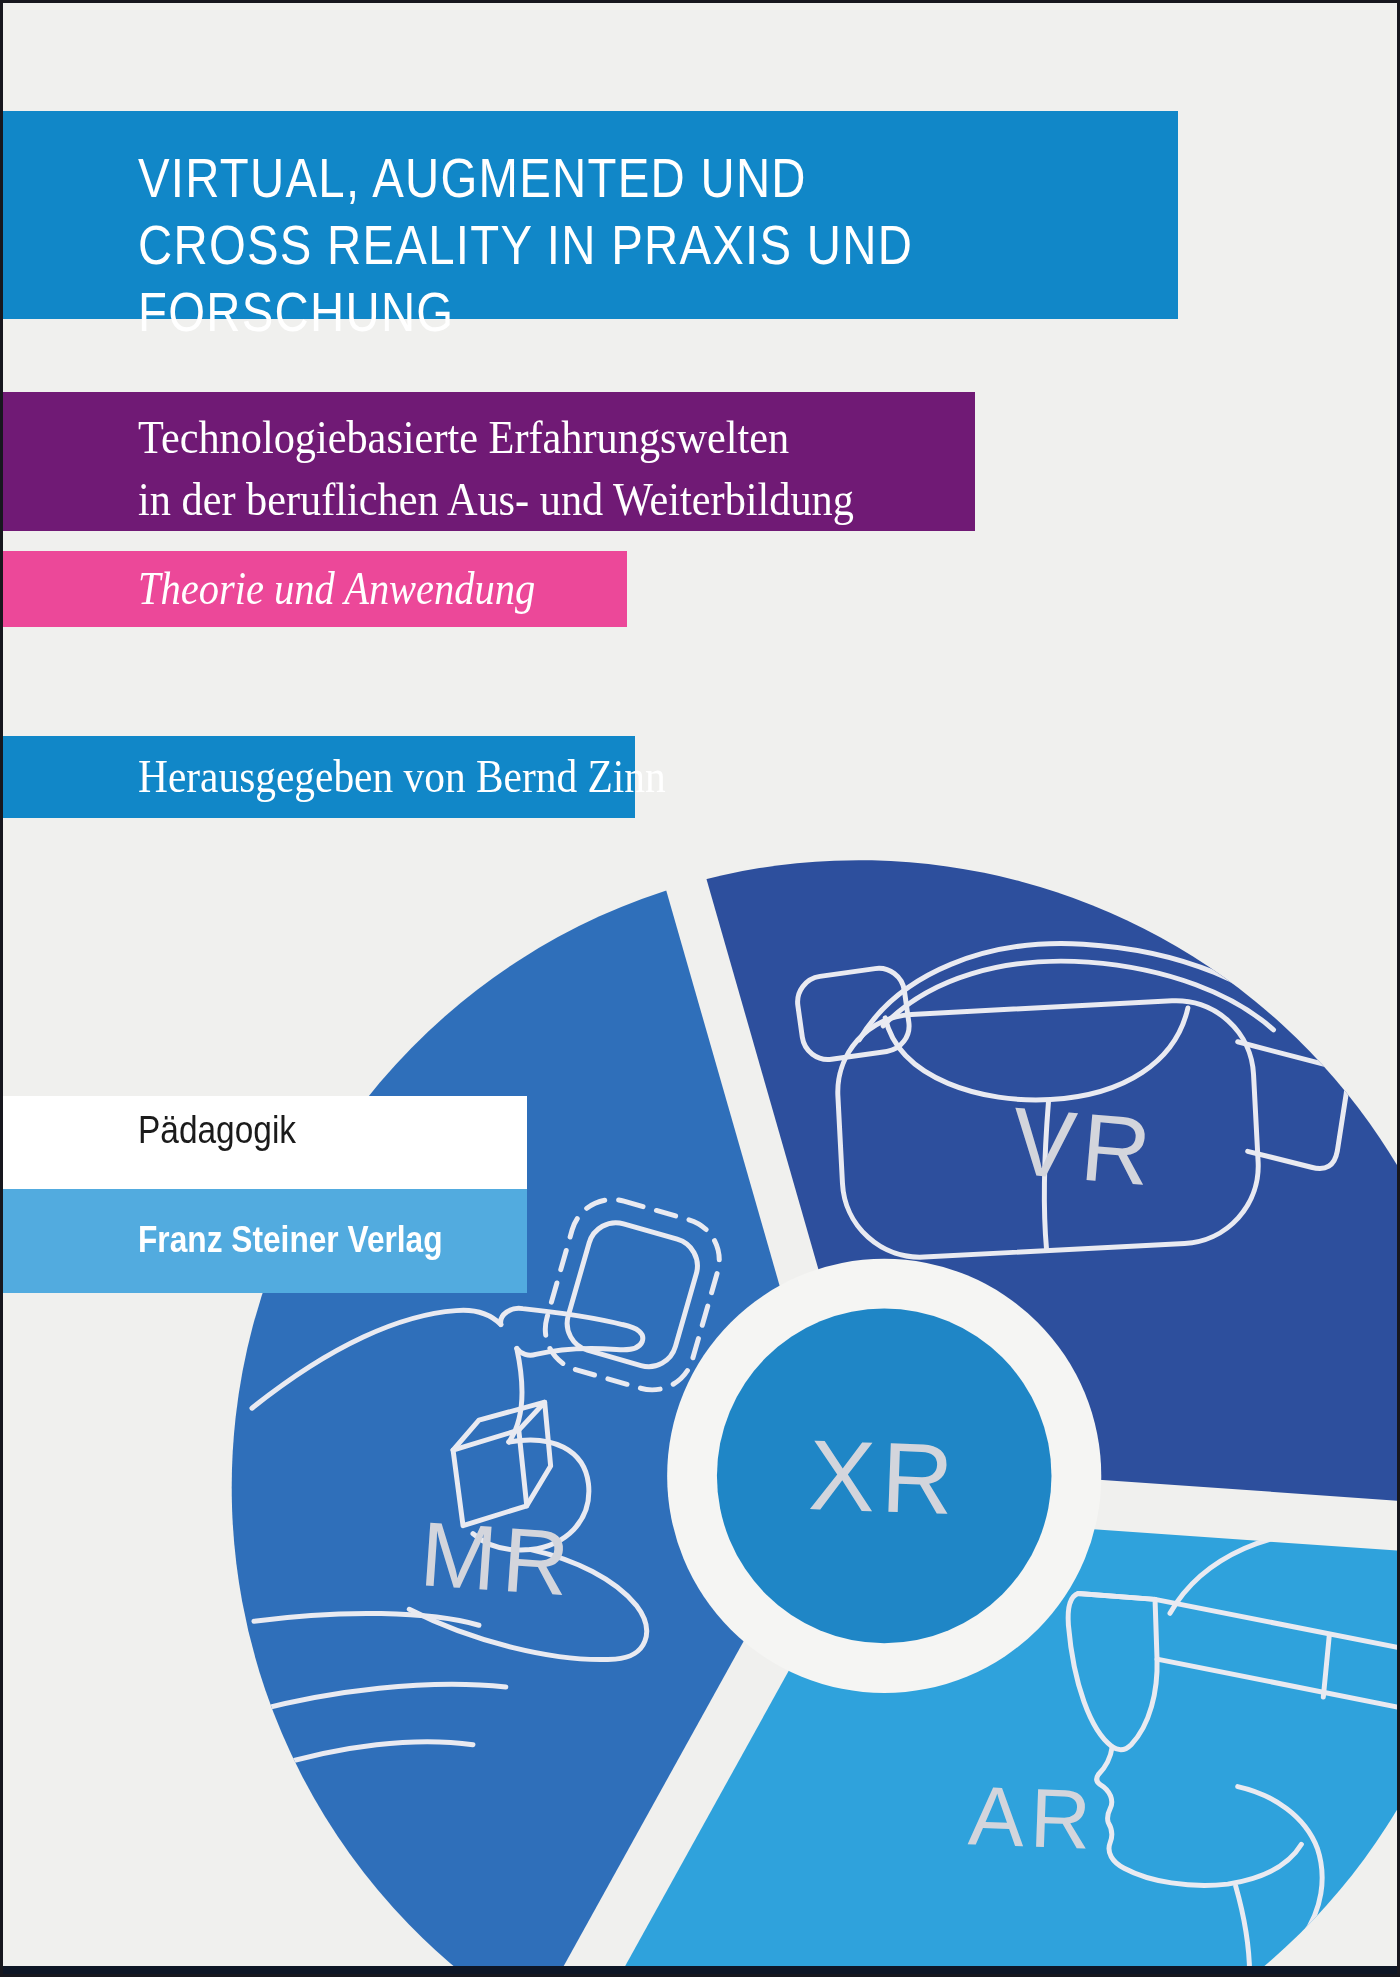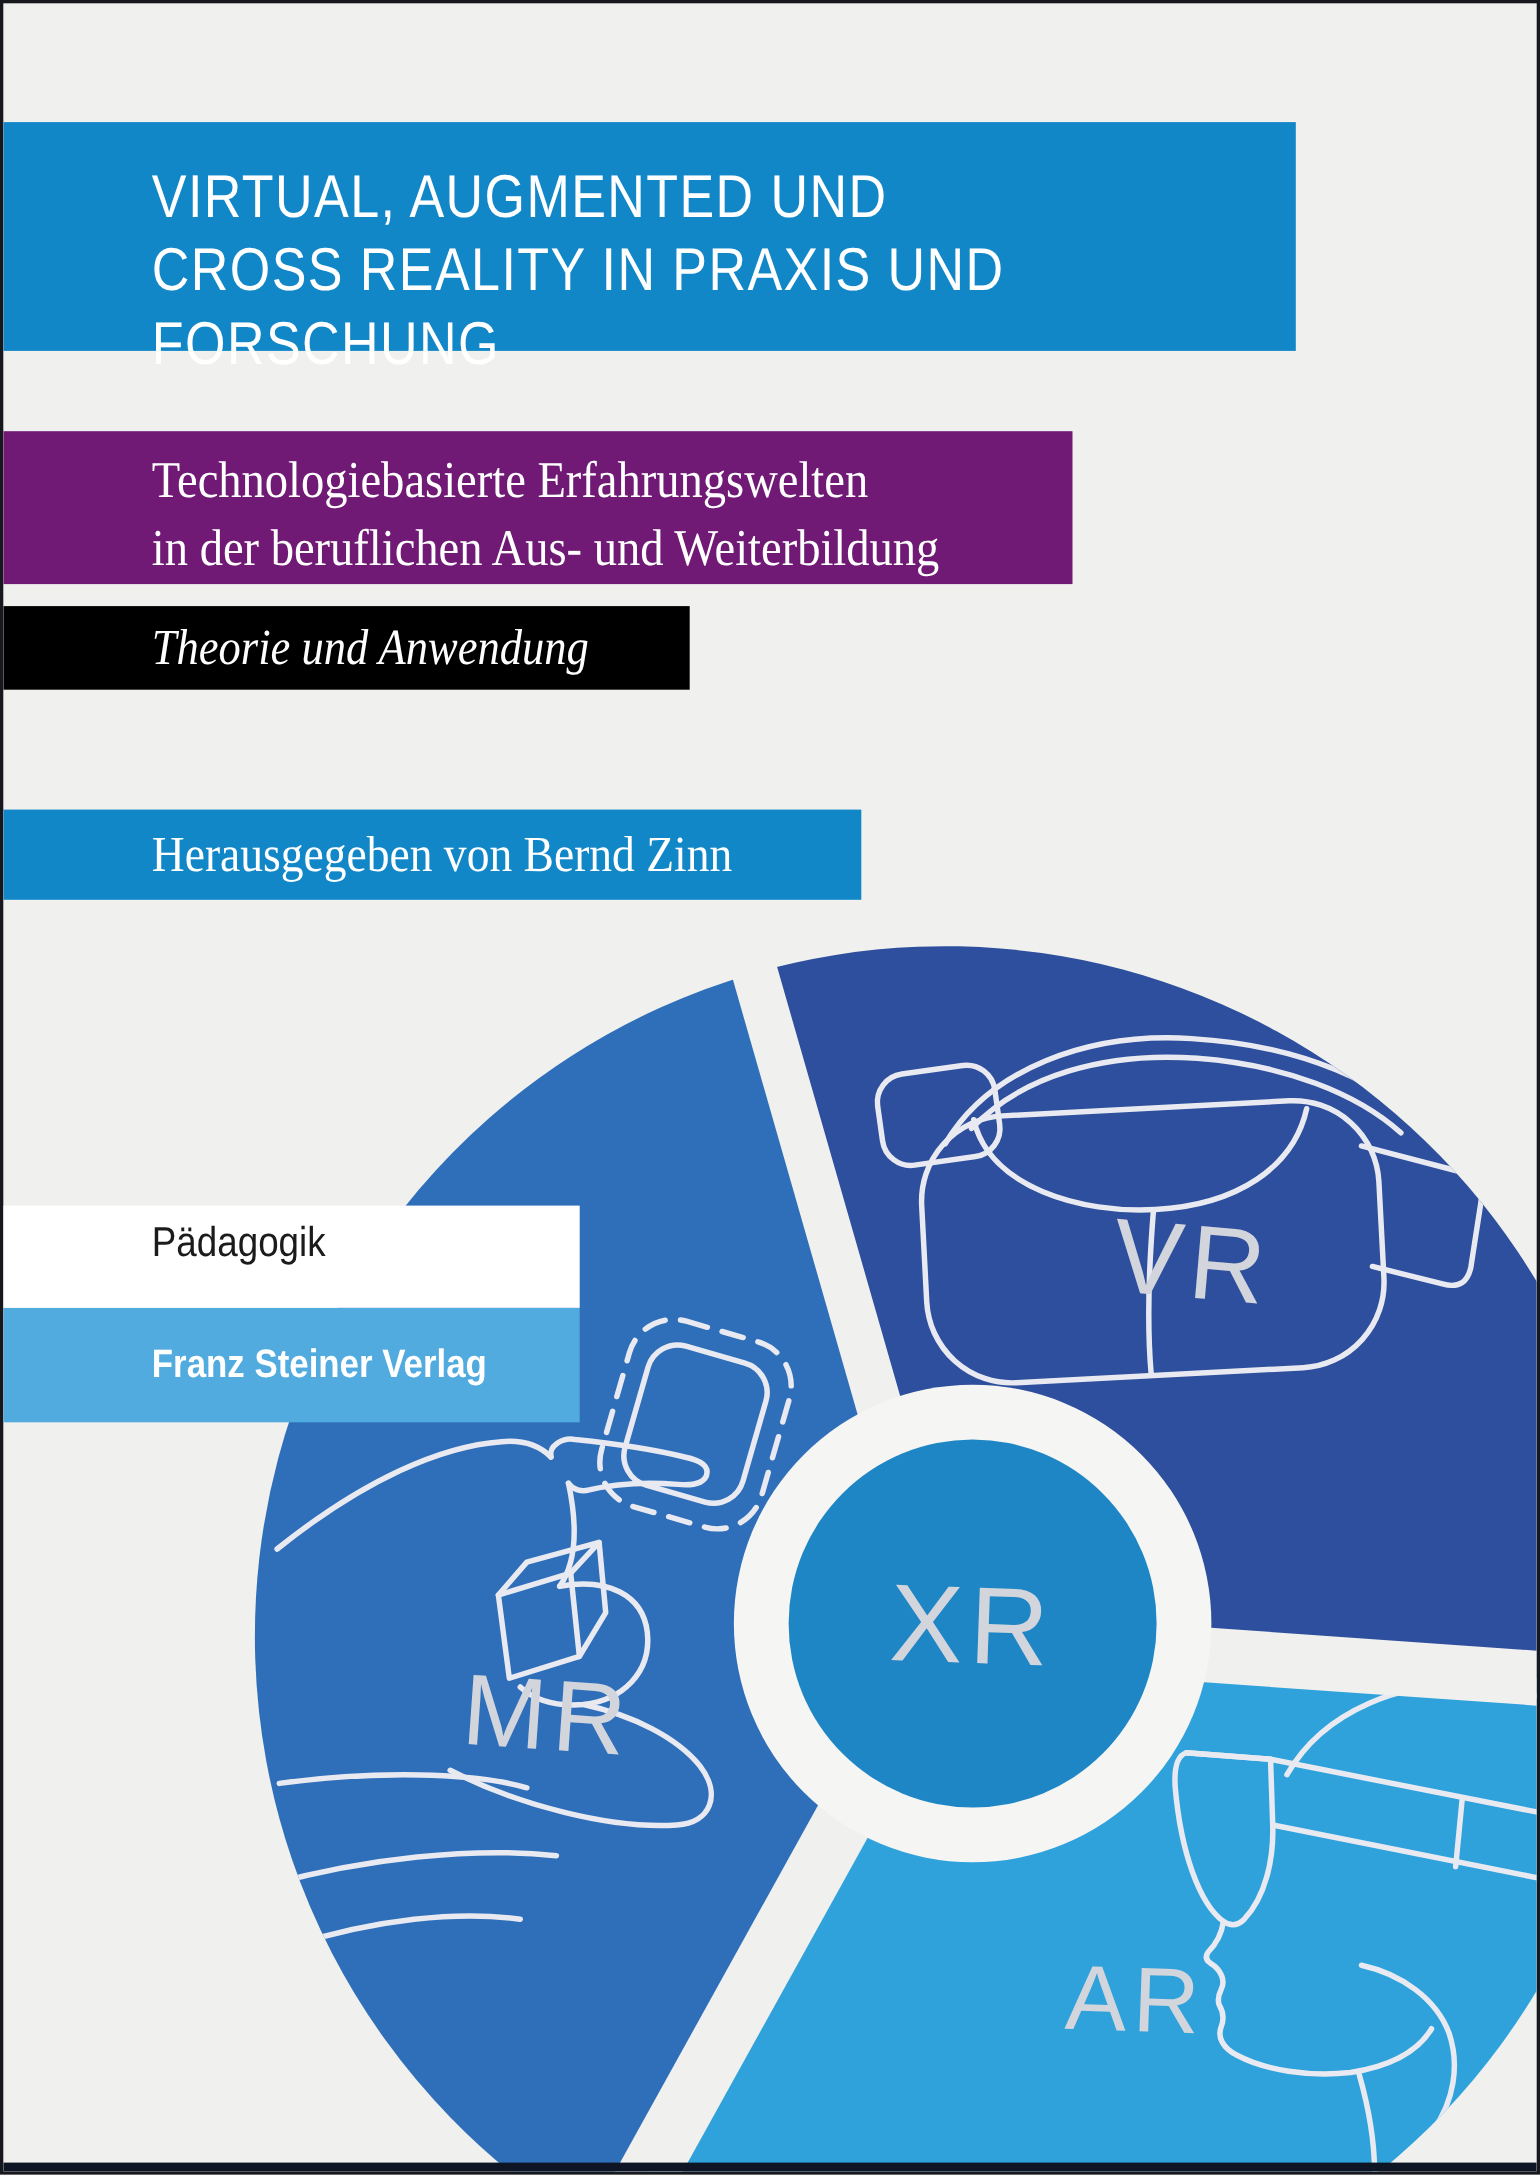--- a/index.html
+++ b/index.html
@@ -25,29 +25,29 @@
   }
   .subtitle-bar{
     top:389px;width:972px;height:139px;background:#701a75;
     padding:14px 0 0 135px;font-family:"Liberation Serif",serif;
   }
   .subtitle-bar .txt{
     color:#ffffff;font-size:47px;line-height:62px;
     transform:scaleX(.9);white-space:nowrap;
   }
   .theorie-bar{
-    top:548px;width:624px;height:76px;background:#000000;
+    top:548px;width:624px;height:76px;background:#ec4899;
     padding:10px 0 12px 135px;font-family:"Liberation Serif",serif;
   }
   .theorie-bar .txt{
     color:#ffffff;font-size:46px;line-height:56px;font-style:italic;
     transform:scaleX(.88);white-space:nowrap;
   }
   .editor-bar{
-    top:733px;width:780px;height:82px;background:#1187c8;
+    top:733px;width:632px;height:82px;background:#1187c8;
     padding:12px 0 0 135px;font-family:"Liberation Serif",serif;
   }
   .editor-bar .txt{
     color:#ffffff;font-size:46px;line-height:58px;
     transform:scaleX(.9);white-space:nowrap;
   }
   .paedagogik-bar{
     top:1093px;width:524px;height:93px;background:#ffffff;
     padding:13px 0 0 135px;
   }

